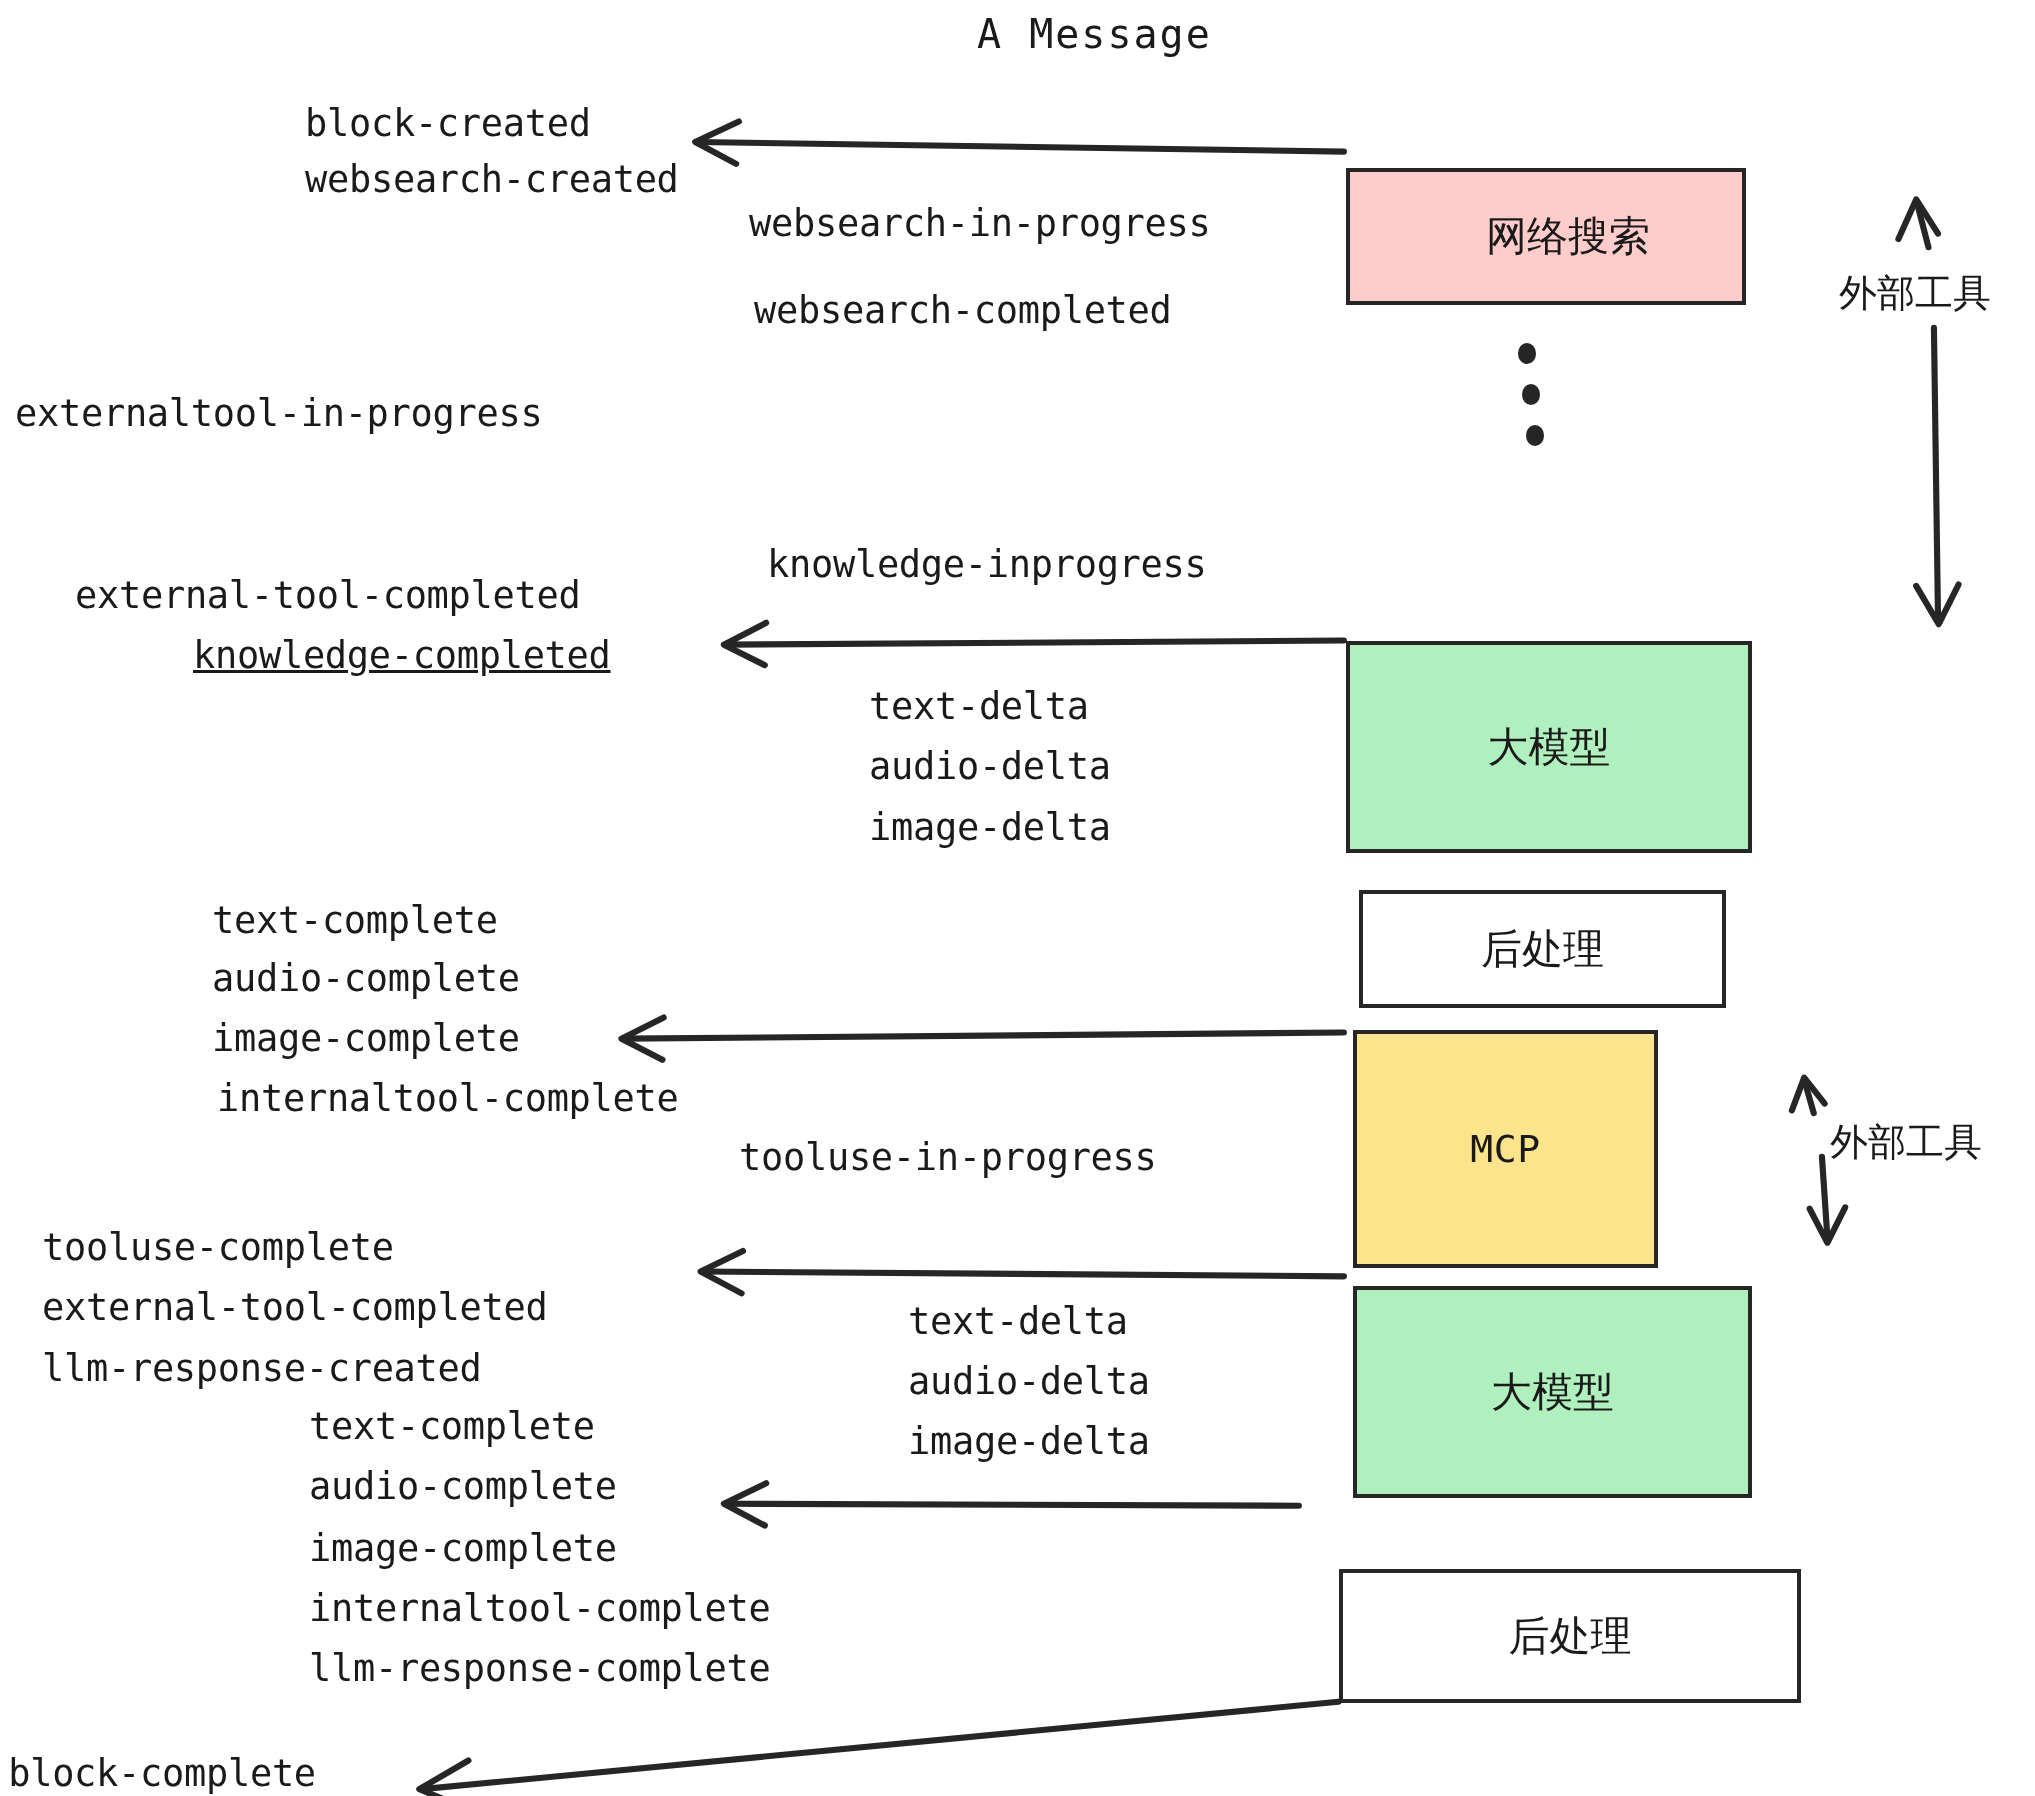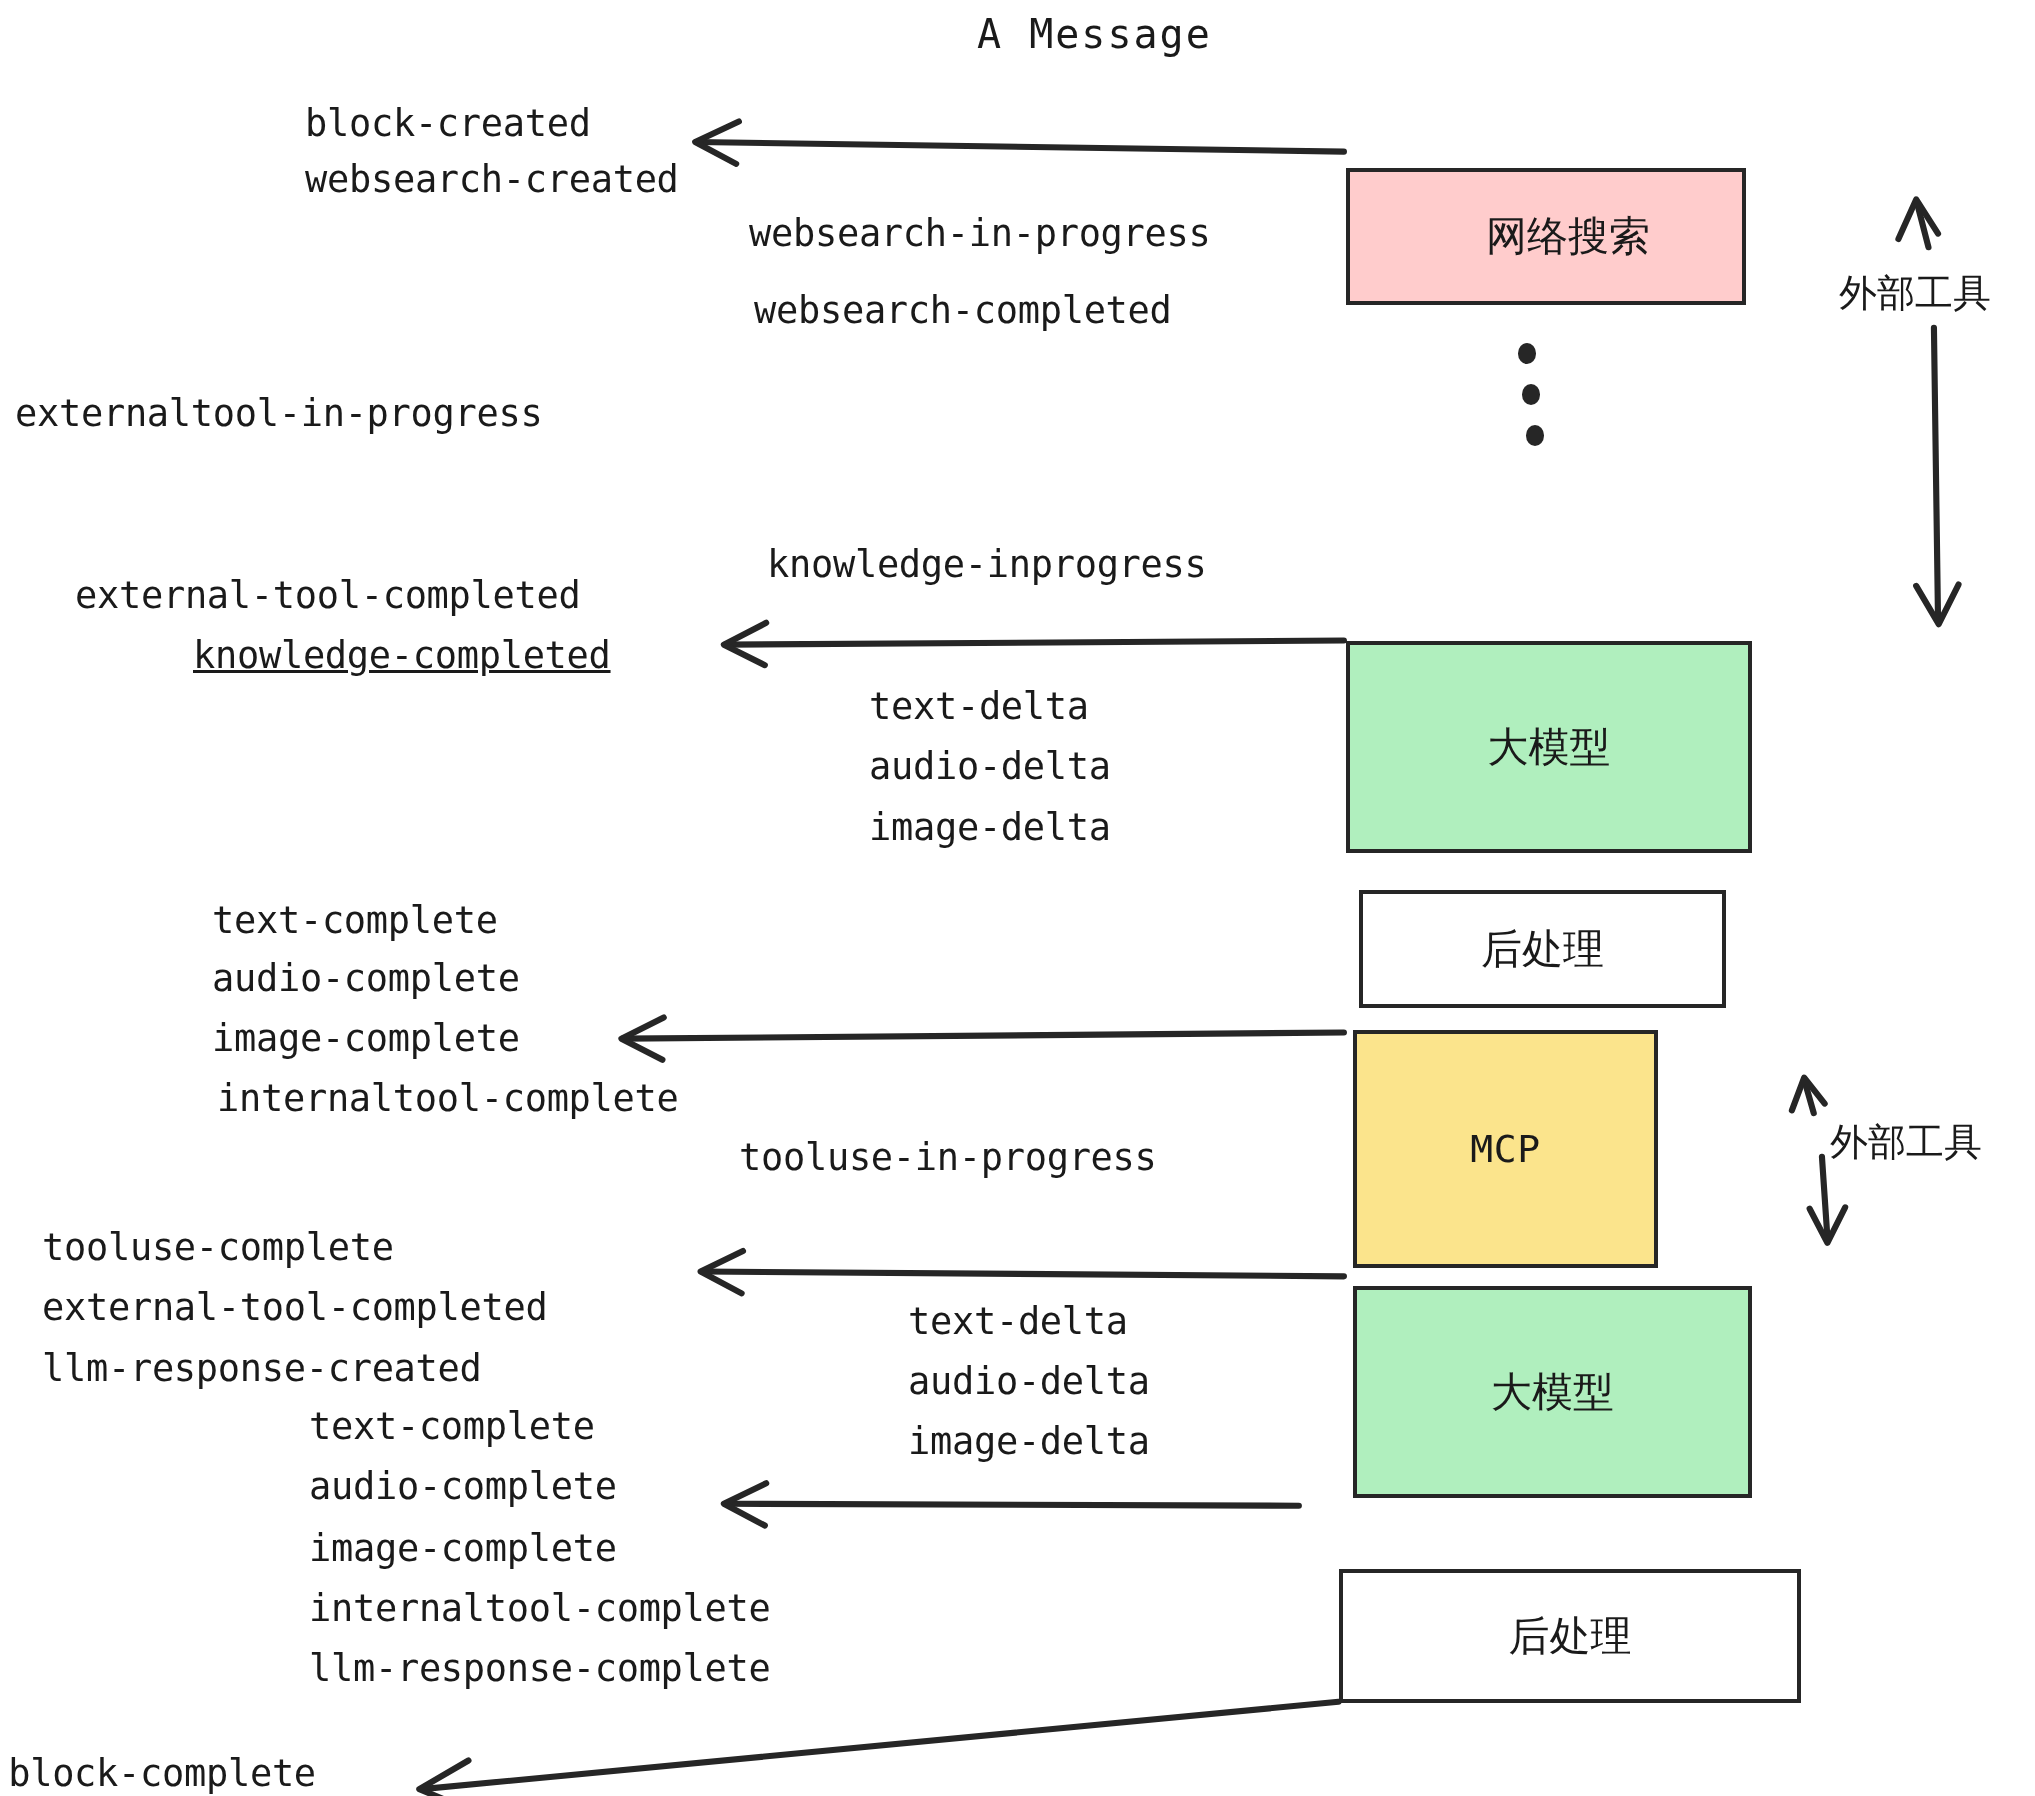--- a/index.html
+++ b/index.html
@@ -134,21 +134,21 @@
       <path d="M2650,1770 L2676,1820 L2702,1768"></path>
     </g>
   </svg>
 
   <div class="cn-side" style="left:1839px; top:268px;">外部工具</div>
   <div class="cn-side" style="left:1830px; top:1117px;">外部工具</div>
 
   <div class="lbl ev" style="left:305px; top:99px;margin-top:6px;">block-created</div>
   <div class="lbl ev" style="left:305px; top:161px;">websearch-created</div>
 
-  <div class="lbl ev" style="left:749px; top:205px;margin-top:10px;">websearch-in-progress</div>
+  <div class="lbl ev" style="left:749px; top:205px;">websearch-in-progress</div>
   <div class="lbl ev" style="left:754px; top:292px;">websearch-completed</div>
 
   <div class="lbl ev" style="left:15px; top:395px;">externaltool-in-progress</div>
 
   <div class="lbl ev" style="left:767px; top:546px;">knowledge-inprogress</div>
   <div class="lbl ev" style="left:75px; top:577px;">external-tool-completed</div>
   <div class="lbl ev" style="left:193px; top:637px;text-decoration:underline;">knowledge-completed</div>
 
   <div class="lbl ev" style="left:869px; top:688px;">text-delta</div>
   <div class="lbl ev" style="left:869px; top:748px;">audio-delta</div>

